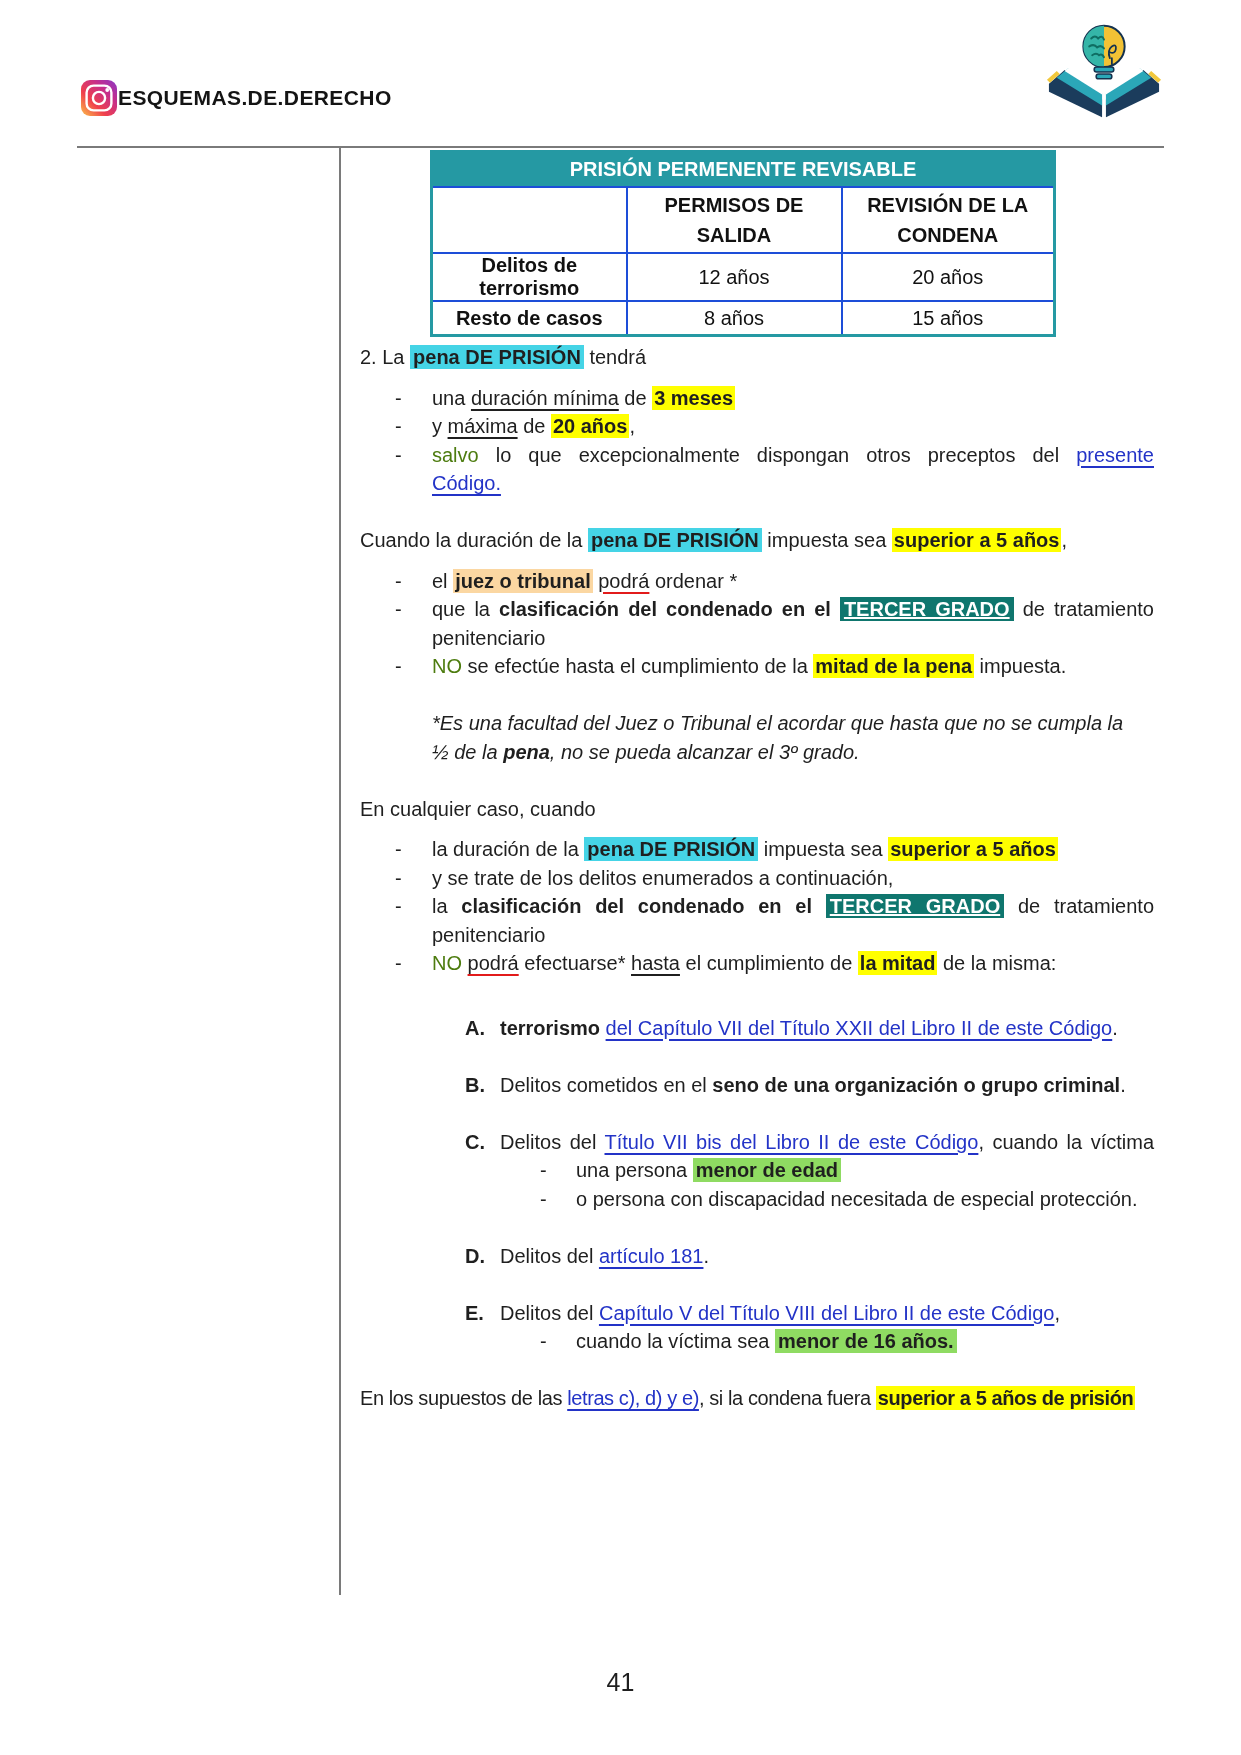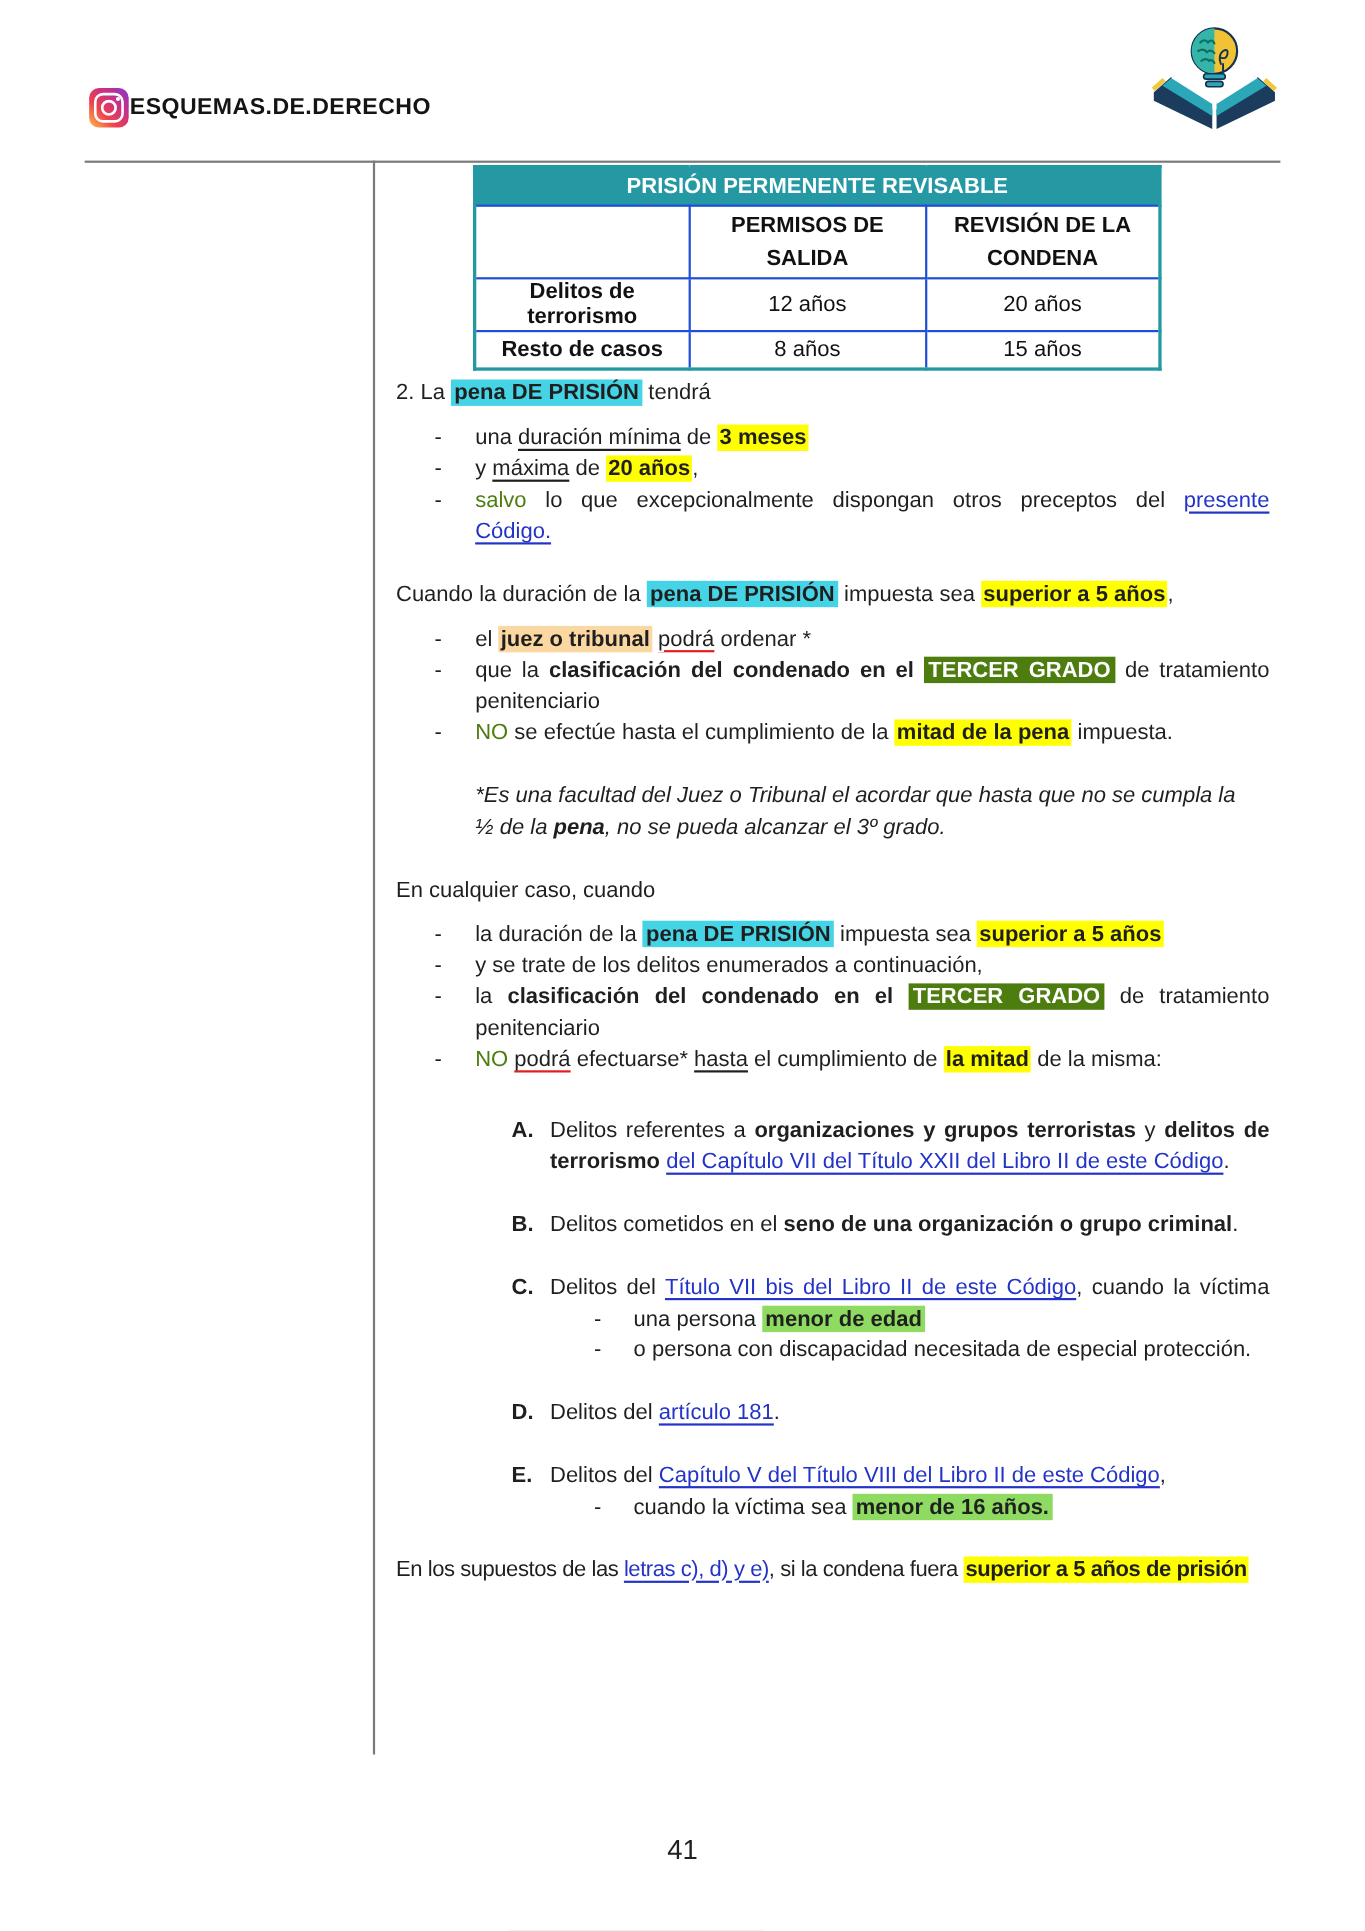--- a/index.html
+++ b/index.html
@@ -45,21 +45,21 @@
   .tight{white-space:nowrap;letter-spacing:-0.4px;}
 
   
   .bold{font-weight:700;}
   .red{color:#4d7c0f;font-weight:400;}
   .u{text-decoration:underline;text-underline-offset:4px;text-decoration-thickness:1.5px;}
   .u-red{text-decoration:underline;text-decoration-color:#E21B1B;text-decoration-thickness:2px;text-underline-offset:4px;}
   .hl-cyan{background:#45D4E6;font-weight:700;padding:1px 3px;}
   .hl-yellow{background:#FFFF00;font-weight:700;padding:1px 2px;}
   .hl-peach{background:#FBD7A2;font-weight:700;padding:1px 2px;}
-  .hl-orange{background:#4d7c0f;color:#ffffff;font-weight:700;padding:1px 4px;}
+  .hl-orange{background:#0f766e;color:#ffffff;font-weight:700;padding:1px 4px;text-decoration:underline;}
   .hl-green{background:#8FDB62;font-weight:700;padding:1px 3px;}
   .doclink{color:#2333C7;text-decoration:underline;text-underline-offset:4px;cursor:pointer;}
 
   .pagenum{position:absolute;left:0;top:1668px;width:100%;text-align:center;font-size:25px;color:#1f1f1f;}
 </style>
 </head>
 <body>
 
 <div class="page">
 
@@ -213,21 +213,20 @@
     </div>
 
     <div class="bullet">
       <span class="dash">-</span>
       <div class="btext"><span class="red">NO</span><span> </span><span class="u-red">podrá</span><span> efectuarse* </span><span class="u">hasta</span><span> el cumplimiento de </span><span class="hl-yellow">la mitad</span><span> de la misma:</span></div>
     </div>
 
     <div class="li gap-lg">
       <span class="letter">A.</span>
       <div class="ltext">
-        <div class="jline"><span>Delitos referentes a </span><span class="bold">organizaciones y grupos terroristas</span><span> y </span><span class="bold">delitos de</span></div>
         <div><span class="bold">terrorismo</span><span> </span><a class="doclink">del Capítulo VII del Título XXII del Libro II de este Código</a><span>.</span></div>
       </div>
     </div>
 
     <div class="li gap">
       <span class="letter">B.</span>
       <div class="ltext"><span>Delitos cometidos en el </span><span class="bold">seno de una organización o grupo criminal</span><span>.</span></div>
     </div>
 
     <div class="li gap">

